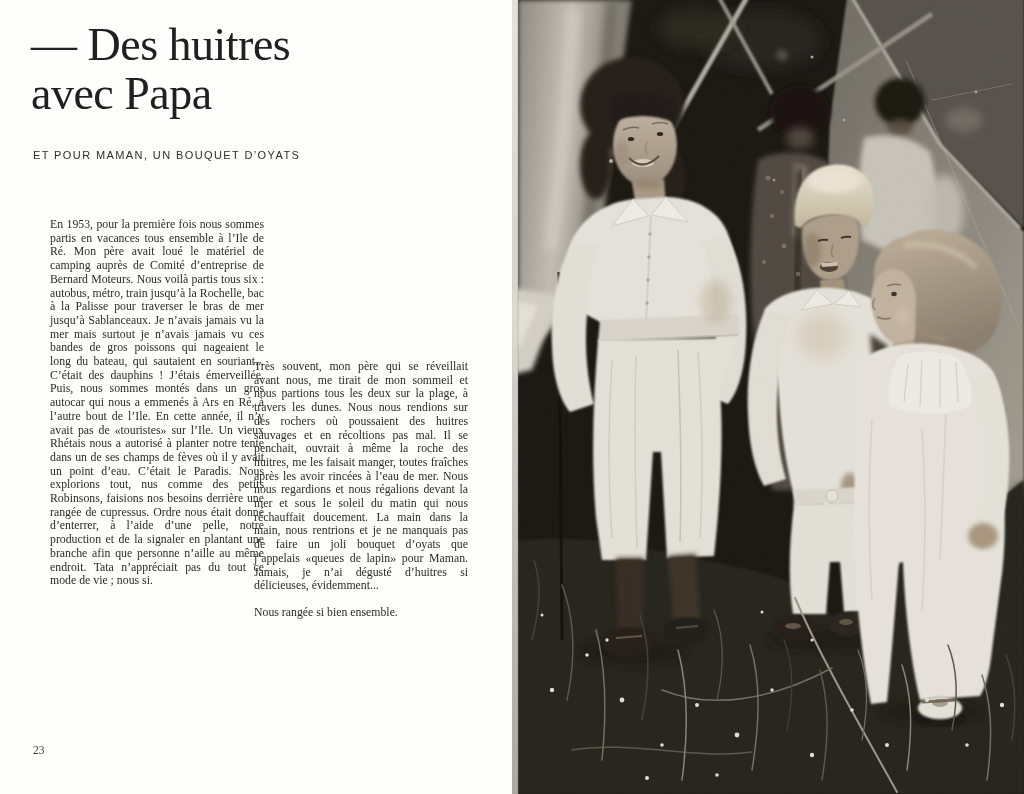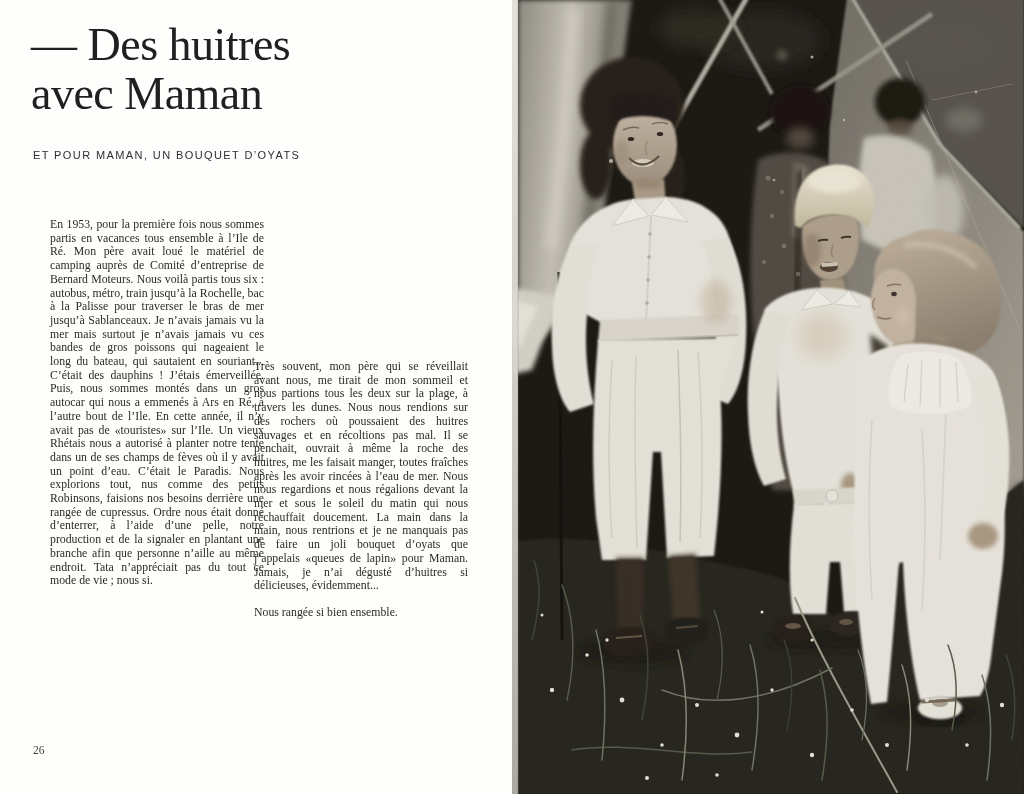--- a/index.html
+++ b/index.html
@@ -62,33 +62,33 @@
     background: #15140f;
   }
   .page-right svg { display: block; }
 </style>
 </head>
 <body>
 
 <div class="spread">
 
   <div class="page-left">
-    <h1 class="chapter-title"><span>— Des huitres</span><br><span>avec Maman</span></h1>
+    <h1 class="chapter-title"><span>— Des huitres</span><br><span>avec Papa</span></h1>
     <div class="chapter-subtitle">ET POUR MAMAN, UN BOUQUET D’OYATS</div>
 
     <div class="body-col body-col-1">
       <p>En 1953, pour la première fois nous sommes partis en vacances tous ensemble à l’Ile de Ré. Mon père avait loué le matériel de camping auprès de Comité d’entreprise de Bernard Moteurs. Nous voilà partis tous six : autobus, métro, train jusqu’à la Rochelle, bac à la Palisse pour traverser le bras de mer jusqu’à Sablanceaux. Je n’avais jamais vu la mer mais surtout je n’avais jamais vu ces bandes de gros poissons qui nageaient le long du bateau, qui sautaient en souriant... C’était des dauphins ! J’étais émerveillée. Puis, nous sommes montés dans un gros autocar qui nous a emmenés à Ars en Ré, à l’autre bout de l’Ile. En cette année, il n’y avait pas de «touristes» sur l’Ile. Un vieux Rhétais nous a autorisé à planter notre tente dans un de ses champs de fèves où il y avait un point d’eau. C’était le Paradis. Nous explorions tout, nus comme des petits Robinsons, faisions nos besoins derrière une rangée de cupressus. Ordre nous était donné d’enterrer, à l’aide d’une pelle, notre production et de la signaler en plantant une branche afin que personne n’aille au même endroit. Tata n’appréciait pas du tout ce mode de vie ; nous si.</p>
     </div>
 
     <div class="body-col body-col-2">
       <p>Très souvent, mon père qui se réveillait avant nous, me tirait de mon sommeil et nous partions tous les deux sur la plage, à travers les dunes. Nous nous rendions sur des rochers où poussaient des huitres sauvages et en récoltions pas mal. Il se penchait, ouvrait à même la roche des huitres, me les faisait manger, toutes fraîches après les avoir rincées à l’eau de mer. Nous nous regardions et nous régalions devant la mer et sous le soleil du matin qui nous réchauffait doucement. La main dans la main, nous rentrions et je ne manquais pas de faire un joli bouquet d’oyats que j’appelais «queues de lapin» pour Maman. Jamais, je n’ai dégusté d’huitres si délicieuses, évidemment...</p>
       <p>Nous rangée si bien ensemble.</p>
     </div>
 
-    <div class="page-number">26</div>
+    <div class="page-number">23</div>
   </div>
 
   <div class="page-right">
     <svg width="512" height="794" viewBox="0 0 512 794" role="img" aria-label="Photographie en noir et blanc : trois enfants en combinaisons blanches debout dans l’herbe devant des tentes de camping, deux adultes en arrière-plan.">
       <defs>
         <filter id="f1" x="-20%" y="-20%" width="140%" height="140%">
             <feGaussianBlur stdDeviation="1.3"></feGaussianBlur>
           </filter>
         <filter id="f2" x="-30%" y="-30%" width="160%" height="160%">
             <feGaussianBlur stdDeviation="2.6"></feGaussianBlur>

